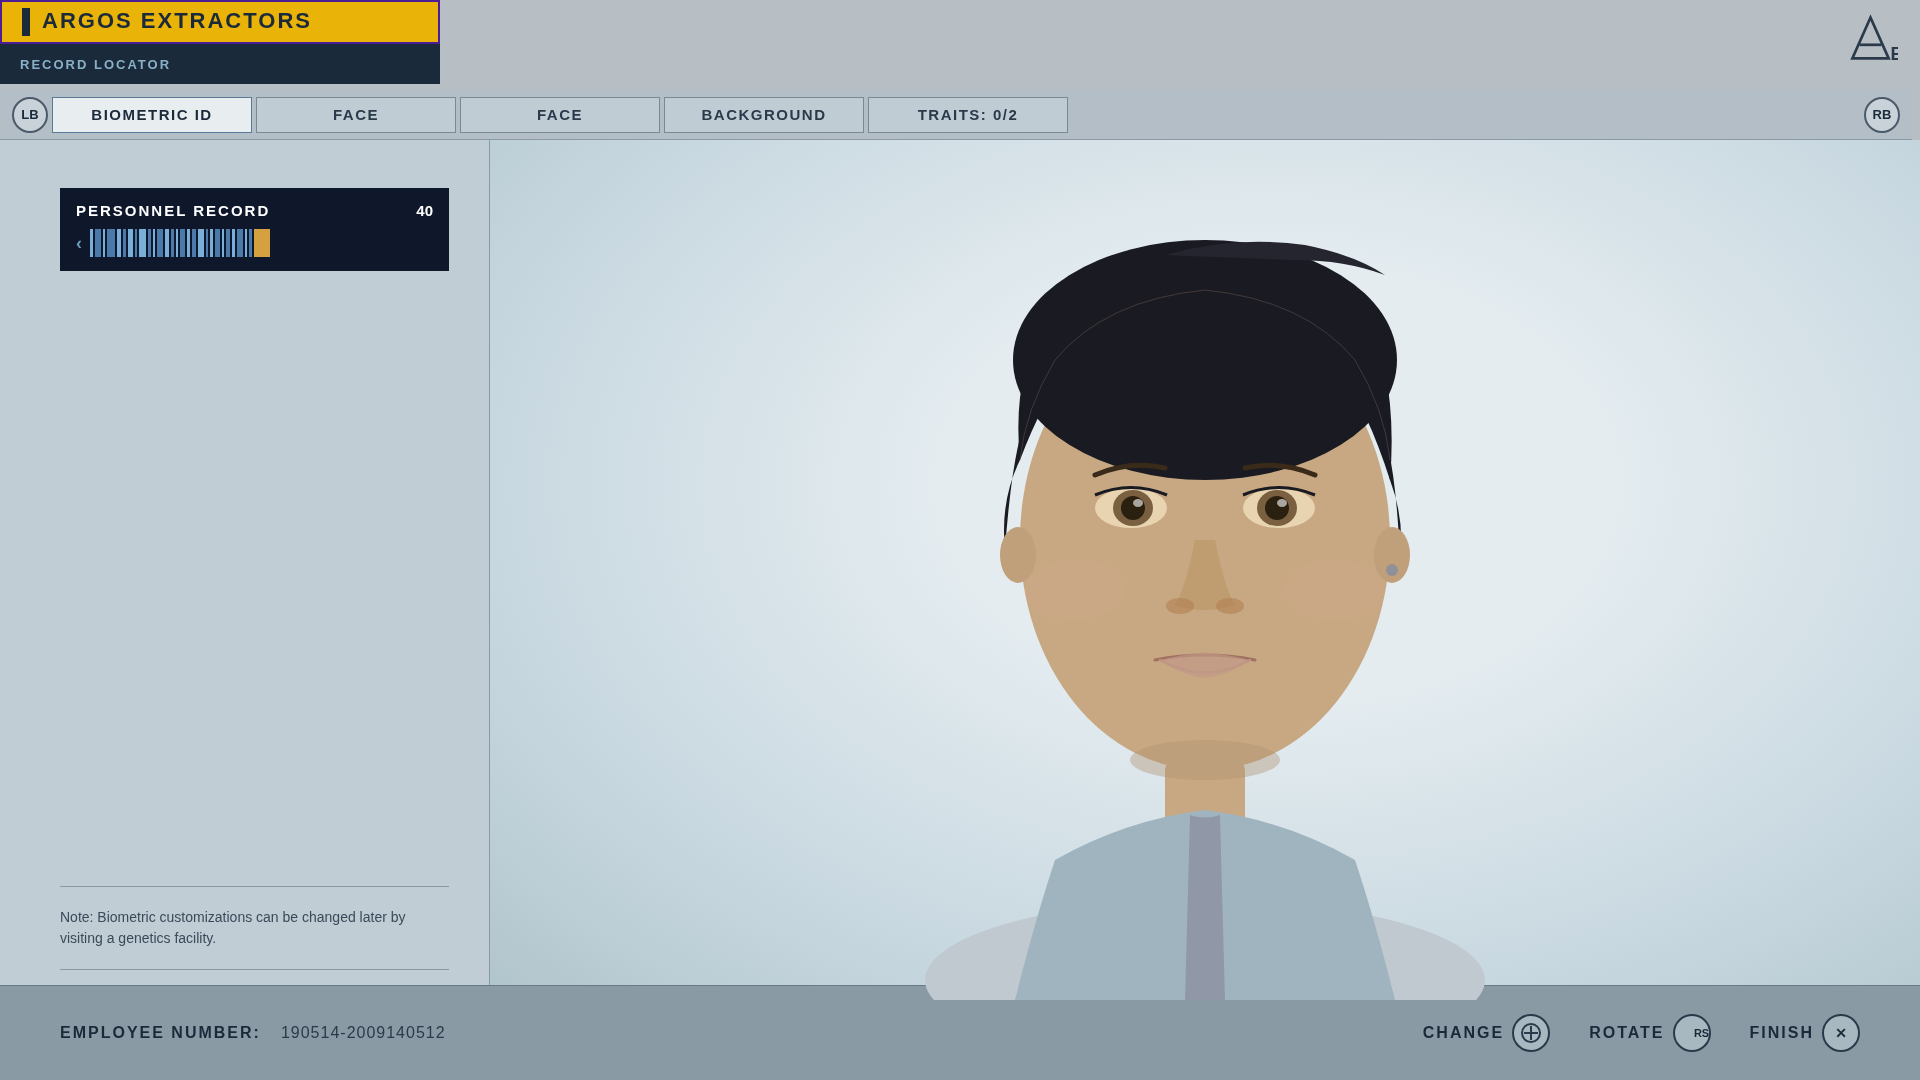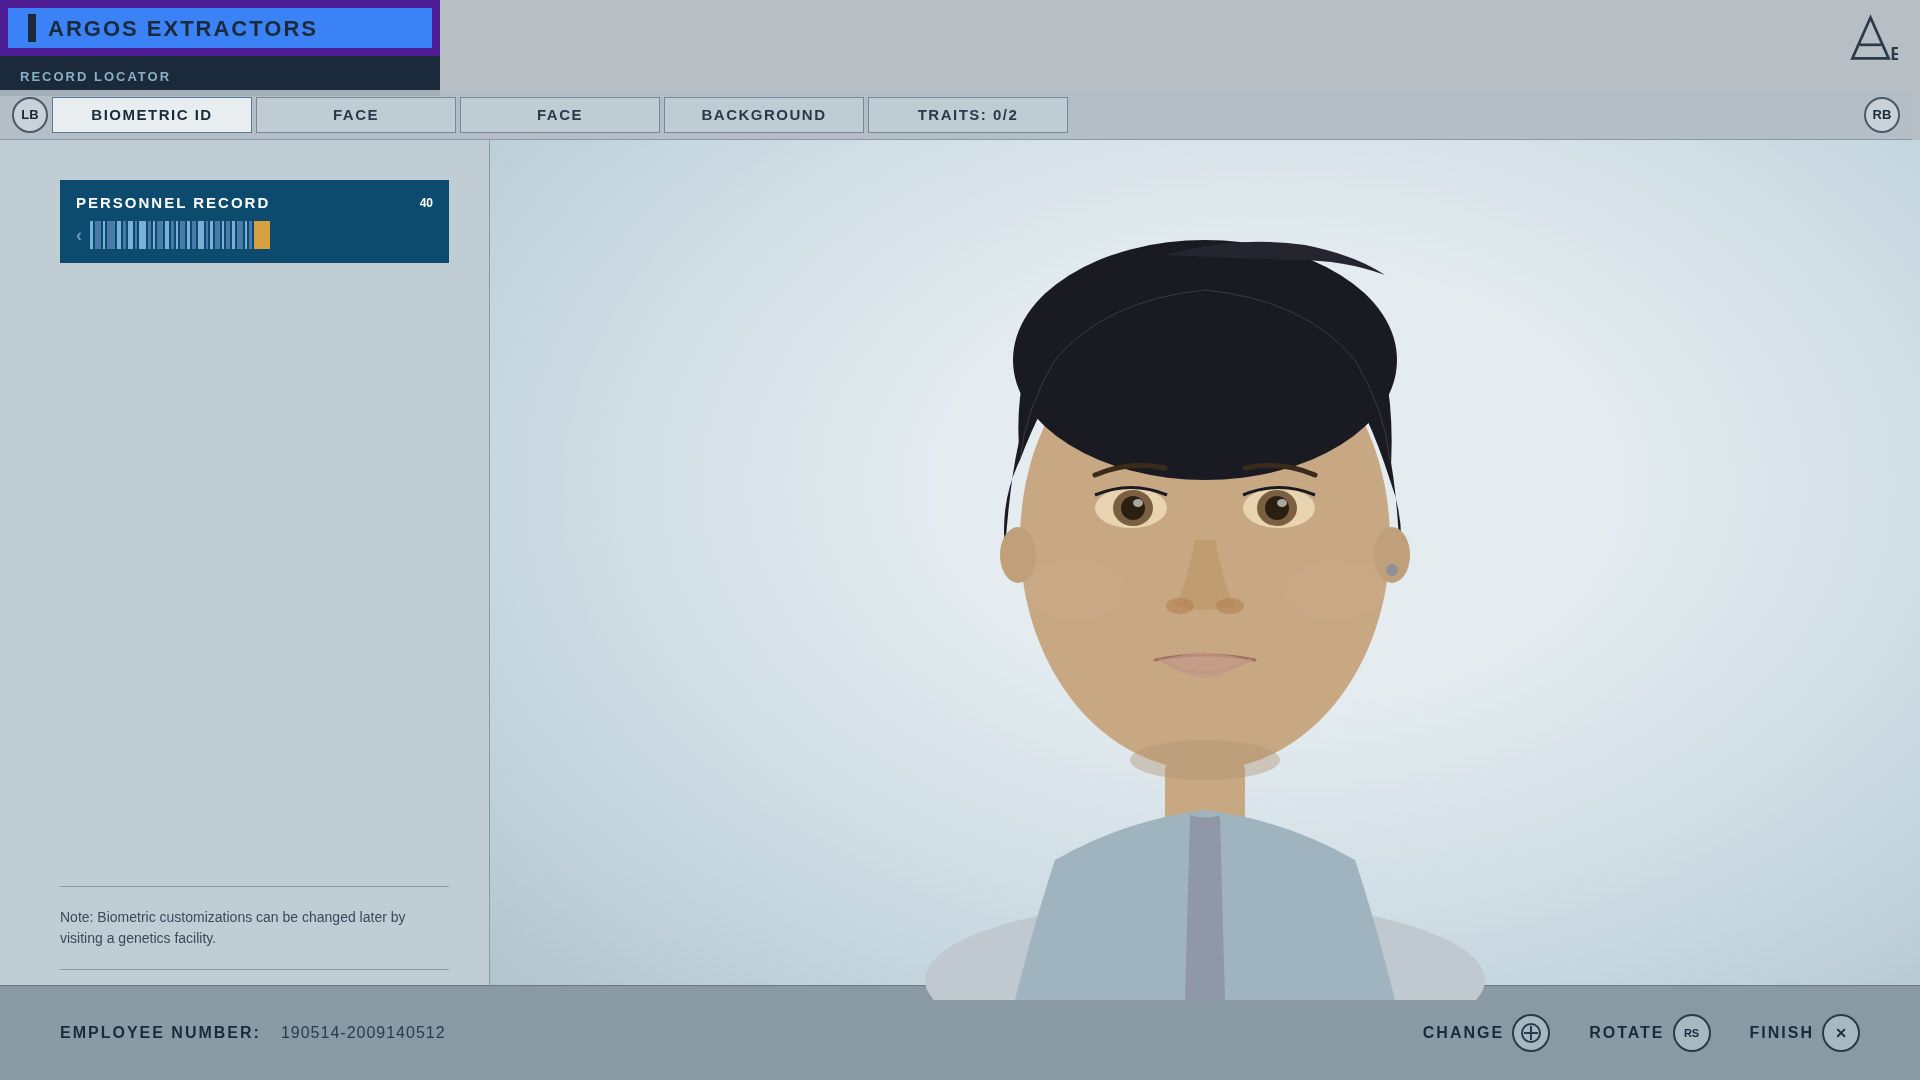--- a/index.html
+++ b/index.html
@@ -24,25 +24,25 @@
       display: flex;
       align-items: flex-start;
     }
 
     .title-block {
       display: flex;
       flex-direction: column;
     }
 
     .app-title-bar {
-      background: #3b82f6;
-      border: 8px solid #4c1d95;
+      background: #eab308;
+      border: 2px solid #4c1d95;
       padding: 6px 20px;
       display: flex;
-      align-items: flex-end;
+      align-items: flex-start;
       gap: 12px;
       min-width: 440px;
     }
 
     .title-indicator {
       width: 8px;
       height: 28px;
       background: #1a2a3a;
     }
 
@@ -157,42 +157,43 @@
 
     .section-title {
       font-size: 28px;
       font-weight: 700;
       letter-spacing: 2px;
       color: #1a2a3a;
       margin-bottom: 30px;
     }
 
     .profile-card {
-      background: #0c4a6e;
+      background: #0f172a;
       padding: 14px 16px;
       cursor: pointer;
       position: relative;
+      margin-top: 8px;
     }
 
     .profile-card-header {
       display: flex;
       justify-content: space-between;
       align-items: center;
       margin-bottom: 10px;
     }
 
     .profile-card-title {
       font-size: 15px;
       font-weight: 700;
       letter-spacing: 2px;
       color: #ffffff;
     }
 
     .profile-card-number {
-      font-size: 12px;
+      font-size: 15px;
       font-weight: 700;
       color: #ffffff;
     }
 
     .profile-card-bar-row {
       display: flex;
       align-items: center;
       gap: 8px;
     }
 
@@ -501,21 +502,21 @@
           <circle cx="11" cy="11" r="9" fill="none" stroke="#2a3a4a" stroke-width="2"></circle>
           <line x1="11" y1="4" x2="11" y2="18" stroke="#2a3a4a" stroke-width="2"></line>
           <line x1="4" y1="11" x2="18" y2="11" stroke="#2a3a4a" stroke-width="2"></line>
         </svg>
       </div>
     </div>
 
     <div class="action-group">
       <span class="action-label">ROTATE</span>
       <div class="action-button-circle">
-        <span style="font-size:11px;font-weight:700;">RS</span>
+        <span style="font-size:11px;font-weight:700;padding-left:20px;">RS</span>
       </div>
     </div>
 
     <div class="action-group">
       <span class="action-label">FINISH</span>
       <div class="action-button-circle">
         <span style="font-size:14px;font-weight:700;">✕</span>
       </div>
     </div>
   </div>

